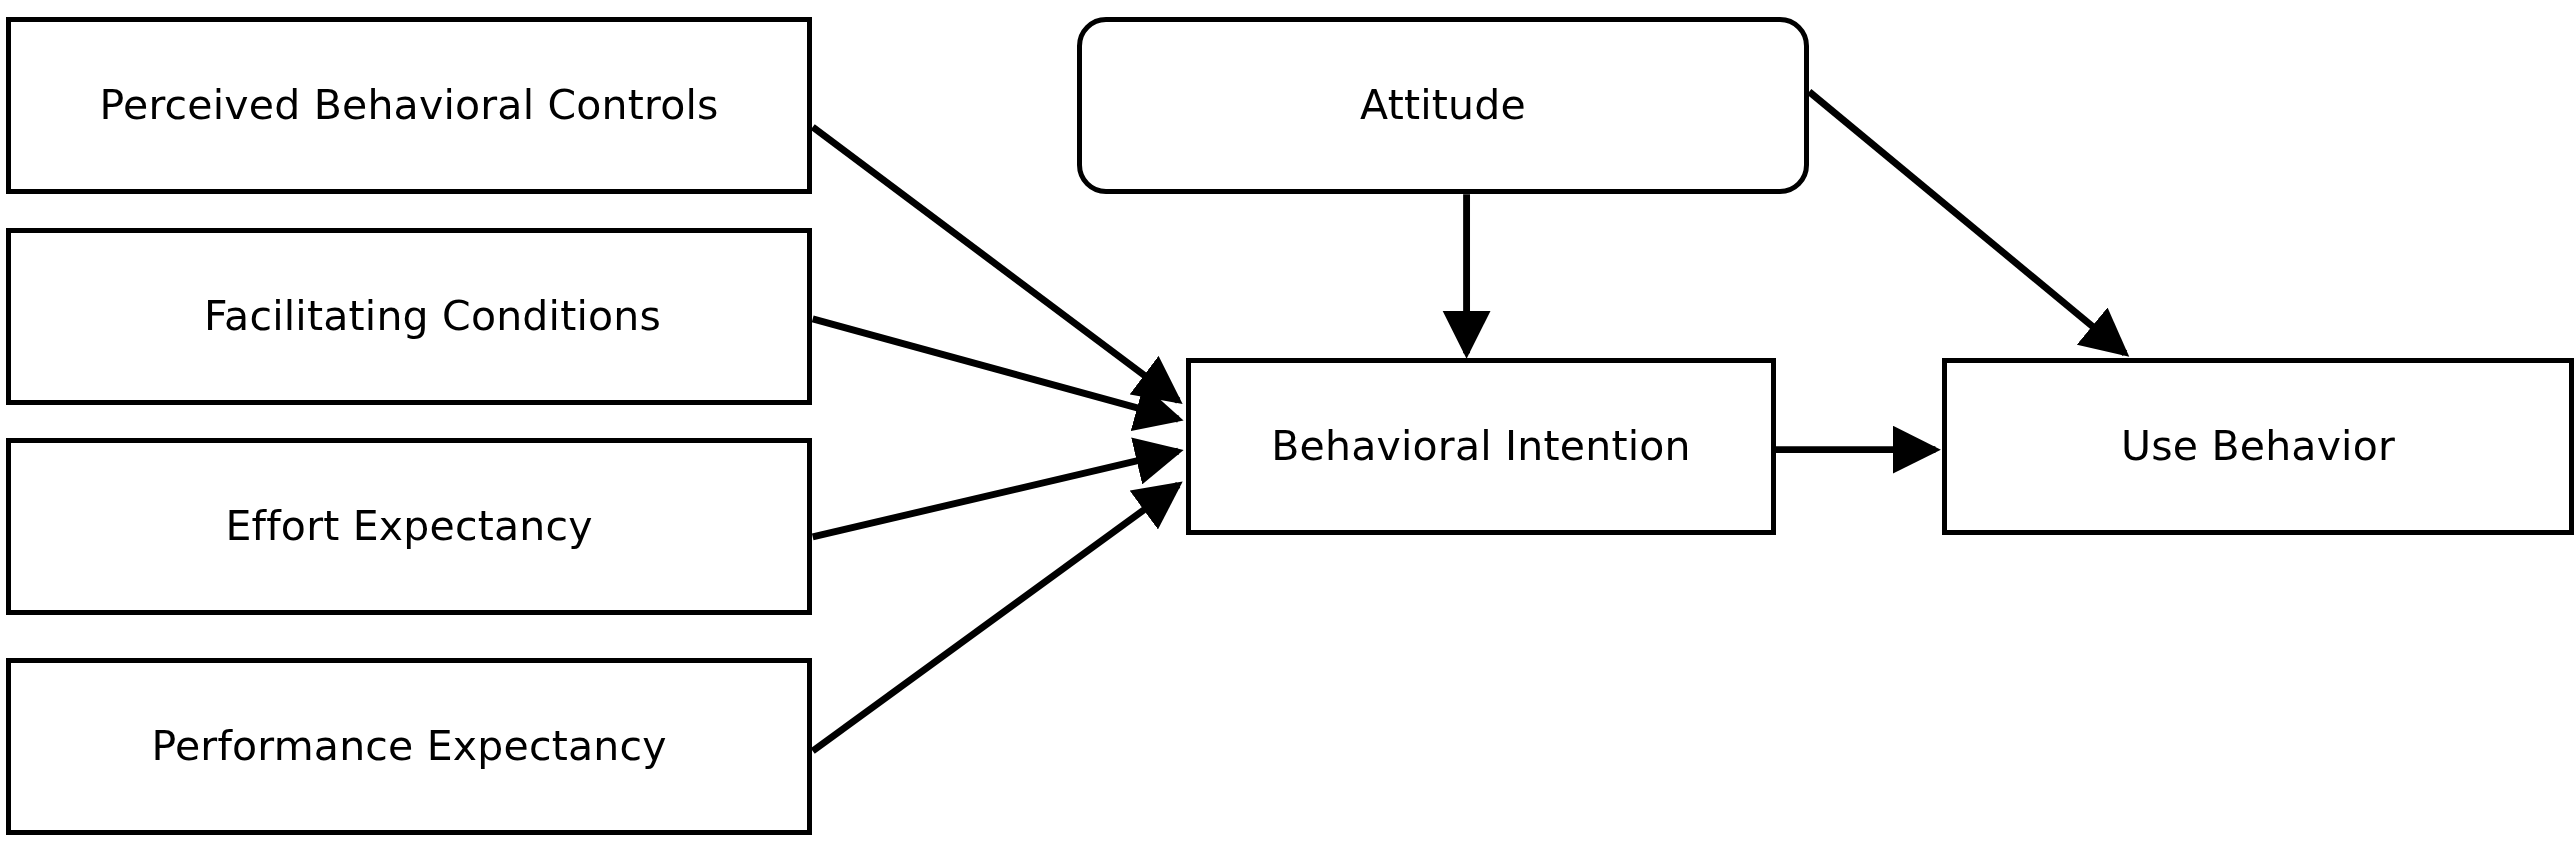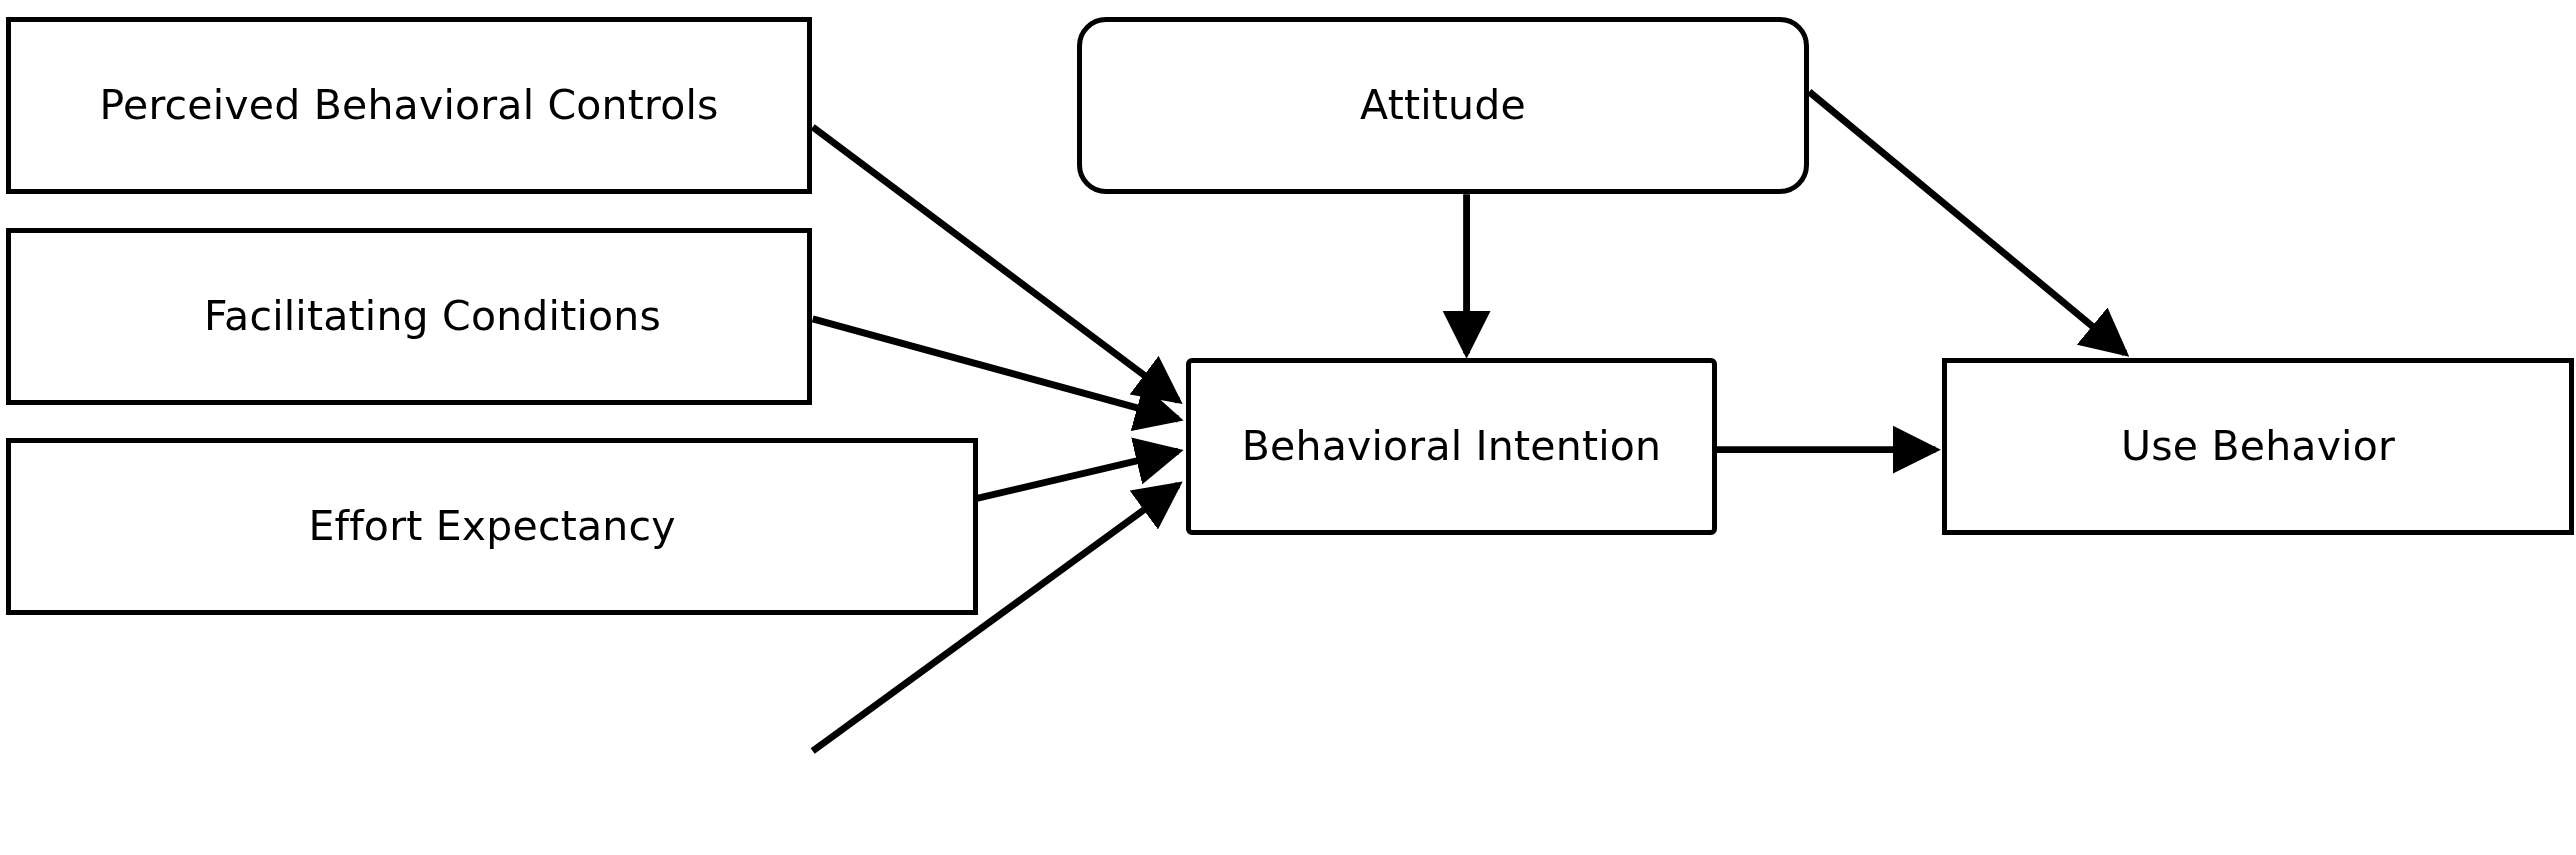--- a/index.html
+++ b/index.html
@@ -70,30 +70,33 @@
   </svg>
 
   <div class="node-box" style="left: 6.1px; top: 17px; width: 806px; height: 177px; border-width: 5.4px; border-color: rgb(0, 0, 0); background: rgb(255, 255, 255);">
     <span class="node-label" style="font-size: 41px; color: rgb(0, 0, 0);">Perceived Behavioral Controls</span>
   </div>
 
   <div class="node-box" style="left: 6.1px; top: 228px; width: 806px; height: 177px; border-width: 5.4px; border-color: rgb(0, 0, 0); background: rgb(255, 255, 255); padding-left: 47px;">
     <span class="node-label" style="font-size: 41px; color: rgb(0, 0, 0);">Facilitating Conditions</span>
   </div>
 
-  <div class="node-box" style="left: 6.1px; top: 438px; width: 972px; height: 177px; border-width: 5.4px; border-color: rgb(0, 0, 0); background: rgb(255, 255, 255);">
+  <div class="node-box" style="left: 6.1px; top: 438px; width: 806px; height: 177px; border-width: 5.4px; border-color: rgb(0, 0, 0); background: rgb(255, 255, 255);">
     <span class="node-label" style="font-size: 41px; color: rgb(0, 0, 0);">Effort Expectancy</span>
   </div>
 
+  <div class="node-box" style="left: 6.1px; top: 658px; width: 806px; height: 177px; border-width: 5.4px; border-color: rgb(0, 0, 0); background: rgb(255, 255, 255);">
+    <span class="node-label" style="font-size: 41px; color: rgb(0, 0, 0);">Performance Expectancy</span>
+  </div>
 
   <div class="node-box" style="left: 1077px; top: 17px; width: 732px; height: 177px; border-width: 5.4px; border-color: rgb(0, 0, 0); background: rgb(255, 255, 255); border-radius: 29px;">
     <span class="node-label" style="font-size: 41px; color: rgb(0, 0, 0);">Attitude</span>
   </div>
 
-  <div class="node-box" style="left: 1186px; top: 358px; width: 531px; height: 177px; border-width: 5.4px; border-color: rgb(0, 0, 0); background: rgb(255, 255, 255); border-radius: 6px;">
+  <div class="node-box" style="left: 1186px; top: 358px; width: 590px; height: 177px; border-width: 5.4px; border-color: rgb(0, 0, 0); background: rgb(255, 255, 255);">
     <span class="node-label" style="font-size: 41px; color: rgb(0, 0, 0);">Behavioral Intention</span>
   </div>
 
   <div class="node-box" style="left: 1942px; top: 358px; width: 632px; height: 177px; border-width: 5.4px; border-color: rgb(0, 0, 0); background: rgb(255, 255, 255); text-align: center;">
     <span class="node-label" style="font-size: 41px; color: rgb(0, 0, 0);">Use Behavior</span>
   </div>
 
 </div>
 
 

